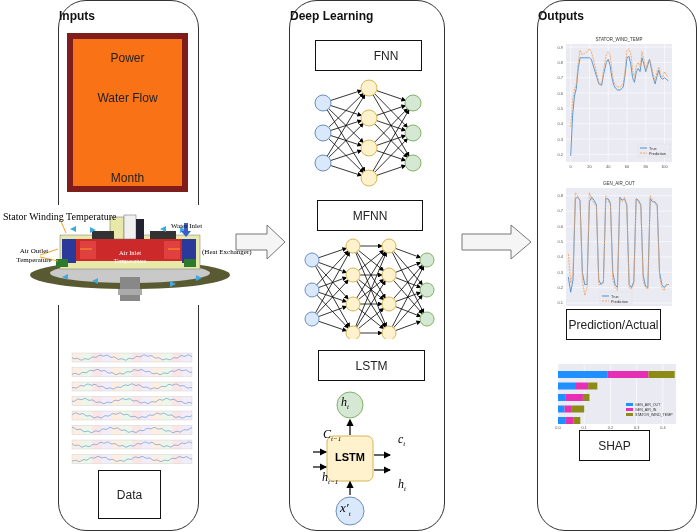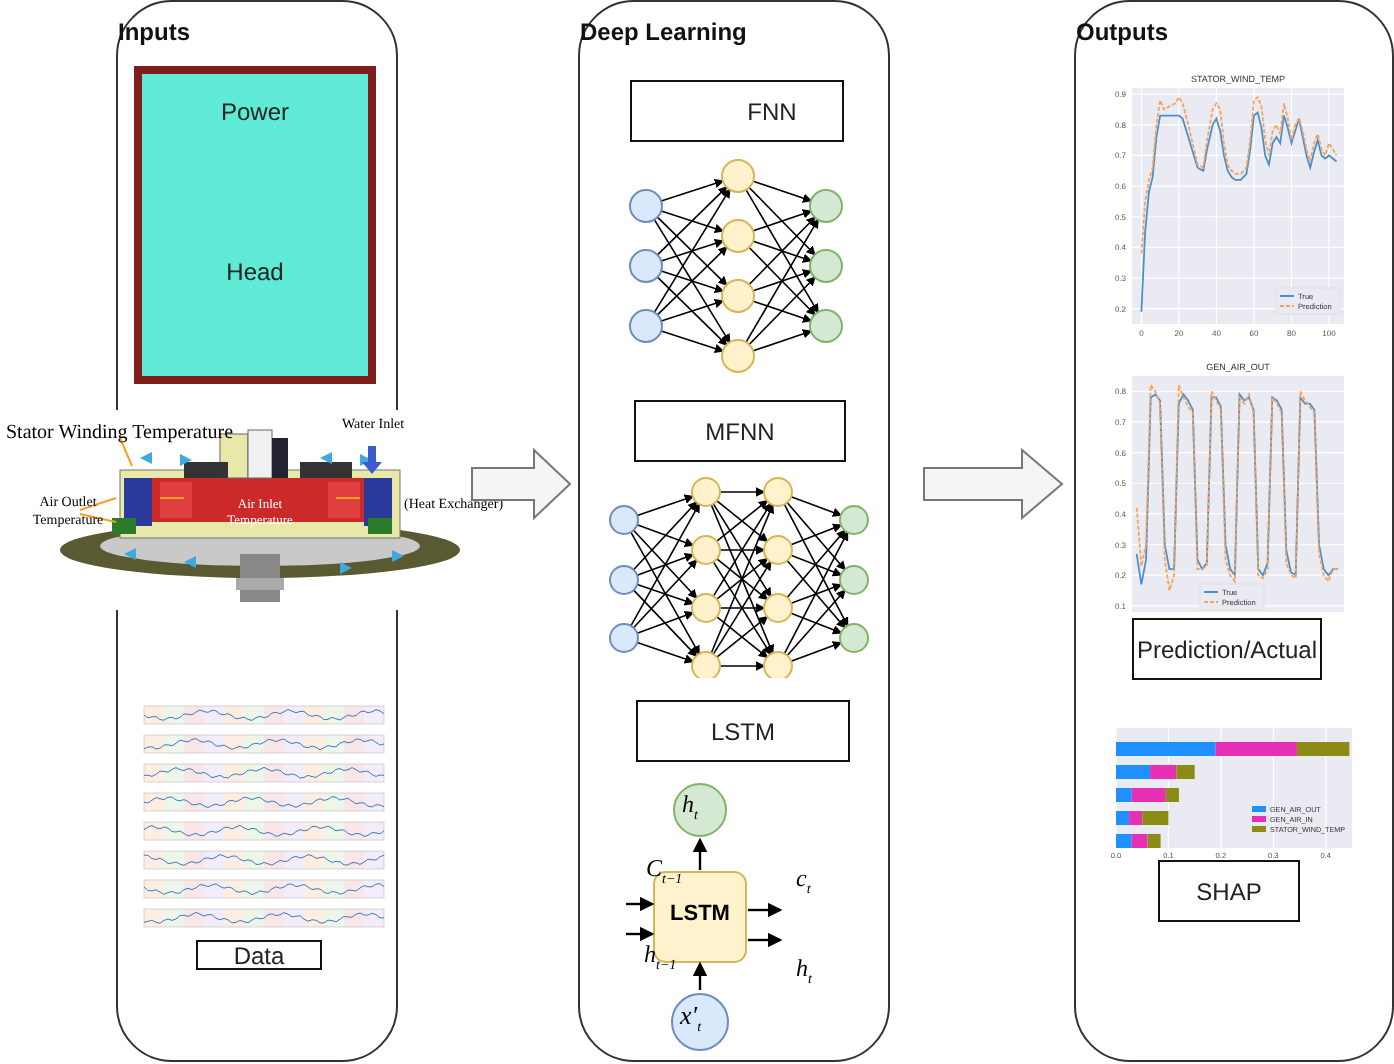--- a/index.html
+++ b/index.html
@@ -1,34 +1,35 @@
 <!DOCTYPE html>
 <html><head>
 <meta charset="utf-8">
 <style>
   html, body { margin:0; padding:0; background:#ffffff; }
   body { width:697px; height:532px; position:relative; overflow:hidden; font-family:"Liberation Sans", sans-serif; color:#000; }
   .abs { position:absolute; }
   .panel { position:absolute; border:1.5px solid #333; border-radius:28px; background:#fff; box-sizing:border-box; }
   .panel-title { position:absolute; left:0; right:0; font-weight:bold; font-size:12px; color:#111; }
   .box { position:absolute; border:1px solid #111; background:#fff; box-sizing:border-box; display:flex; align-items:center; justify-content:center; font-size:12px; color:#222; }
-  .input-list { position:absolute; border:4px solid #7f1d1d; box-sizing:border-box; background:#5eead4; }
+  .input-list { position:absolute; border:6px solid #7f1d1d; box-sizing:border-box; background:#f97316; }
   .input-item { position:absolute; left:0; right:0; text-align:center; font-size:12px; color:#222; }
   svg text { font-family:"Liberation Sans", sans-serif; }
   .serif { font-family:"Liberation Serif", serif; }
 </style>
 </head>
 <body>
 
 <div class="panel" style="left:58px; top:0px; width:141px; height:531px;">
   <div class="panel-title" style="top:8px;">Inputs</div>
 </div>
 <div class="input-list" style="left:67px; top:33px; width:121px; height:159px;">
   <div class="input-item" style="top:12px;">Power</div>
-  <div class="input-item" style="top:92px;">Head</div>
+  <div class="input-item" style="top:52px;">Water Flow</div>
+  <div class="input-item" style="top:132px;">Month</div>
 </div>
 
 <div class="abs" style="left:0; top:205px; width:270px; height:100px; background:#fff;">
   <svg width="270" height="100" viewBox="0 0 270 100">
 
     <ellipse cx="130" cy="70" rx="100" ry="14" fill="#5a5a32"></ellipse>
     <ellipse cx="130" cy="68" rx="80" ry="10" fill="#c9c9c9"></ellipse>
 
     <rect x="120" y="72" width="20" height="24" fill="#888"></rect>
     <rect x="118" y="84" width="24" height="6" fill="#aaa"></rect>
@@ -64,21 +65,21 @@
       <line x1="40" y1="50" x2="58" y2="44"></line>
         <line x1="40" y1="52" x2="58" y2="56"></line>
       <line x1="92" y1="44" x2="80" y2="44"></line>
         <line x1="180" y1="44" x2="168" y2="44"></line>
       <line x1="60" y1="14" x2="66" y2="28"></line>
     </g>
 
     <path d="M184 18 l4 0 l0 8 l3 0 l-5 6 l-5 -6 l3 0 z" fill="#3a5ccc"></path>
   </svg>
   <div class="abs serif" style="left:3px; top:6px; font-size:10px; color:#000;">Stator Winding Temperature</div>
-  <div class="abs serif" style="left:171px; top:3px; font-size:7px; color:#000;">Water Inlet</div>
+  <div class="abs serif" style="left:171px; top:17px; font-size:7px; color:#000;">Water Inlet</div>
   <div class="abs serif" style="left:2px; top:42px; width:40px; font-size:7px; line-height:9px; text-align:center;margin-left:12px;">Air Outlet Temperature</div>
   <div class="abs serif" style="left:112px; top:44px; width:36px; font-size:6.5px; line-height:8px; color:#fff; text-align:center;">Air Inlet Temperature</div>
   <div class="abs serif" style="left:202px; top:43px; font-size:7px; color:#000;">(Heat Exchanger)</div>
 </div>
 
 <div class="abs" style="left:60px; top:347px; width:137px; height:120px;">
   <svg width="137" height="120" viewBox="0 0 137 120" id="data-thumb">
       <rect x="12" y="6" width="10" height="9" fill="#fde7d6" opacity="0.7"></rect>
       <rect x="22" y="6" width="10" height="9" fill="#e4f2e0" opacity="0.7"></rect>
       <rect x="32" y="6" width="10" height="9" fill="#f8dcdc" opacity="0.7"></rect>
@@ -186,21 +187,21 @@
       <rect x="72" y="107.5" width="10" height="9" fill="#f8dcdc" opacity="0.7"></rect>
       <rect x="82" y="107.5" width="10" height="9" fill="#ece6f6" opacity="0.7"></rect>
       <rect x="92" y="107.5" width="10" height="9" fill="#fde7d6" opacity="0.7"></rect>
       <rect x="102" y="107.5" width="10" height="9" fill="#e4f2e0" opacity="0.7"></rect>
       <rect x="112" y="107.5" width="10" height="9" fill="#f8dcdc" opacity="0.7"></rect>
       <rect x="122" y="107.5" width="10" height="9" fill="#ece6f6" opacity="0.7"></rect>
       <rect x="12" y="107.5" width="120" height="9" fill="none" stroke="#bbb" stroke-width="0.3"></rect>
       <polyline points="12,114.1 14,113.7 16,113.1 18,114.2 20,114.6 22,113.2 24,112.5 26,113.2 28,112.5 30,110.8 32,110.6 34,111.2 36,110.3 38,109.2 40,110.1 42,111.0 44,110.3 46,110.4 48,112.1 50,112.9 52,112.2 54,112.9 56,114.4 58,114.2 60,113.2 62,113.8 64,114.4 66,113.0 68,111.9 70,112.4 72,112.1 74,110.4 76,109.9 78,110.8 80,110.4 82,109.3 84,110.1 86,111.4 88,111.1 90,110.9 92,112.6 94,113.6 96,112.9 98,113.1 100,114.5 102,114.4 104,113.1 106,113.3 108,113.9 110,112.6 112,111.2 114,111.5 116,111.6 118,110.1 120,109.5 122,110.5 124,110.6 126,109.6 128,110.3 130,111.9 132,111.9" fill="none" stroke="#3b7dc4" stroke-width="0.5"></polyline>
     </svg>
 </div>
-<div class="box" style="left:98px; top:470px; width:63px; height:15px;">Data</div>
+<div class="box" style="left:98px; top:470px; width:63px; height:49px;">Data</div>
 
 <div class="abs" style="left:235px; top:224px; width:52px; height:36px;">
   <svg width="52" height="36" viewBox="0 0 52 36">
     <path d="M1 10 L32 10 L32 1 L50 18 L32 35 L32 26 L1 26 Z" fill="#f5f5f5" stroke="#777" stroke-width="1"></path>
   </svg>
 </div>
 
 <div class="panel" style="left:289px; top:0px; width:156px; height:531px;">
   <div class="panel-title" style="top:8px;">Deep Learning</div>
 </div>

